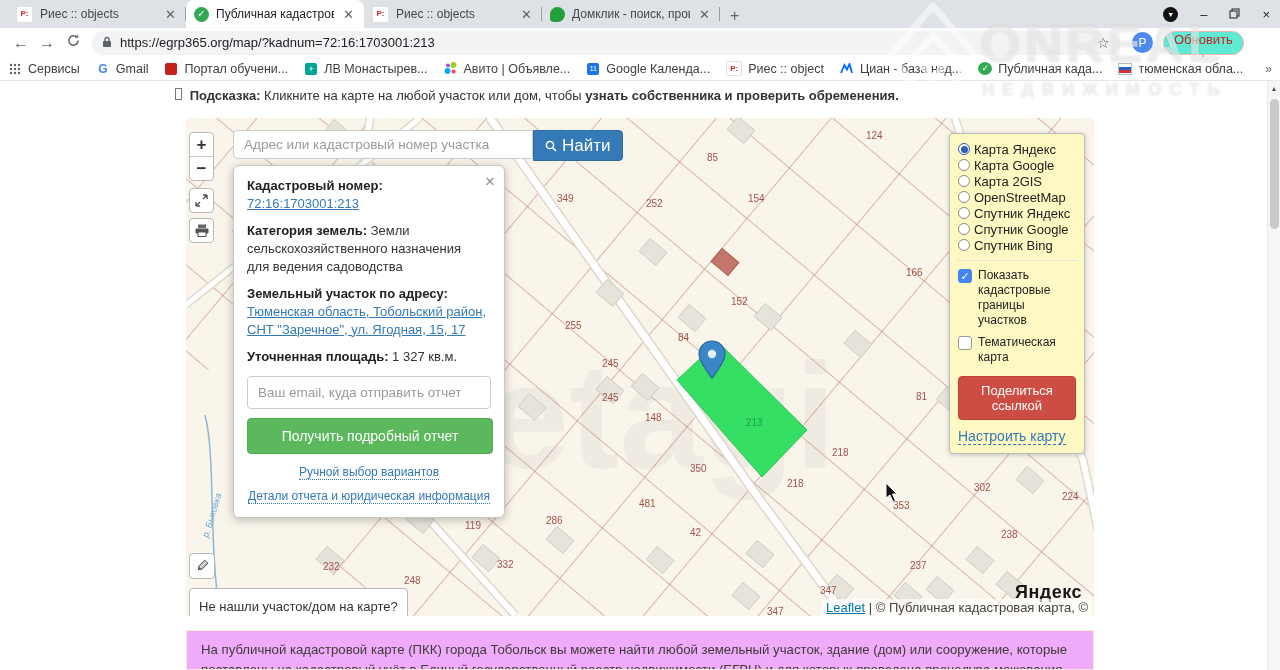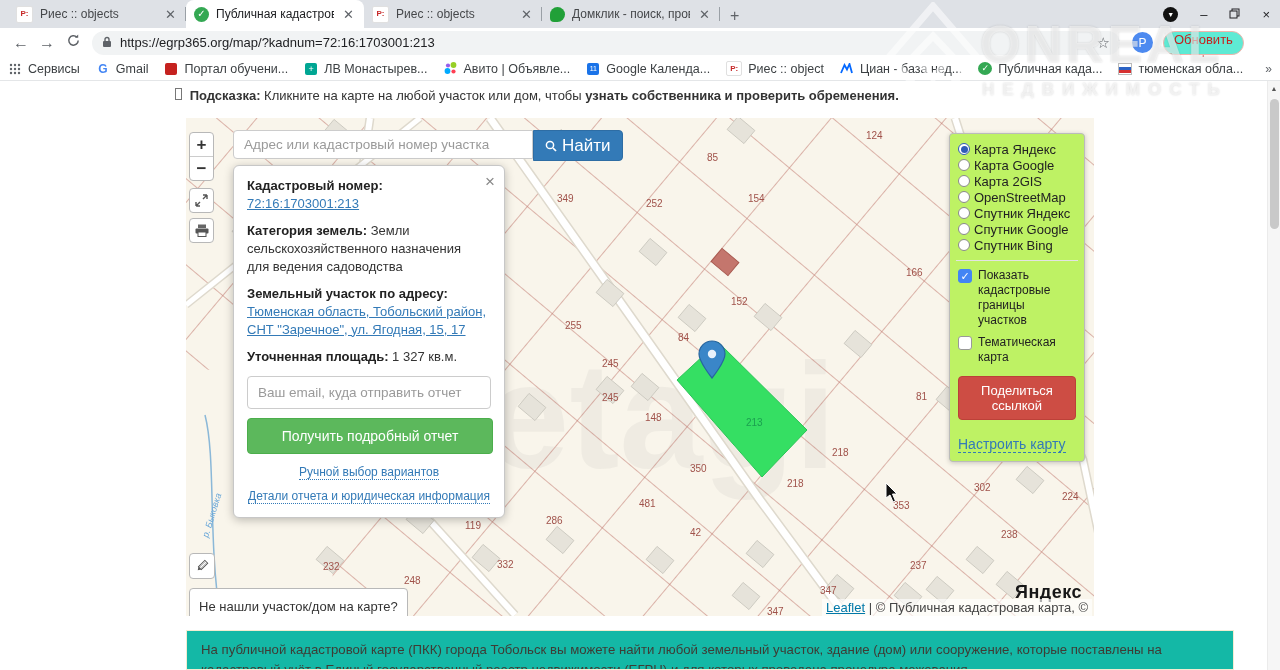--- a/index.html
+++ b/index.html
@@ -81,42 +81,42 @@
   #popupclose{position:absolute;right:9px;top:4px;color:#888;font-size:17px;}
   #emailinput{width:100%;height:33px;border:1px solid #ccc;border-radius:4px;padding:0 10px;
     box-sizing:border-box;font-size:13.5px;margin:2px 0 9px;outline:none;
     font-family:"Liberation Sans","DejaVu Sans",sans-serif;}
   #emailinput::placeholder{color:#9a9a9a;}
   #reportbtn{width:100%;height:34px;background:#5cb85c;border:1px solid #4cae4c;border-radius:4px;
     color:#fff;font-size:14px;display:flex;align-items:center;justify-content:center;margin-bottom:10px;}
   .cenlink{text-align:center;font-size:12px;margin-top:7px;}
   .cenlink span{color:#337ab7;border-bottom:1px dotted #337ab7;}
   
-  #layers{position:absolute;right:9px;top:15px;width:136px;background:#bef264;border:1px solid #bbb;
+  #layers{position:absolute;right:9px;top:15px;width:136px;background:#fef9c3;border:1px solid #bbb;
     border-radius:4px;box-shadow:0 1px 5px rgba(0,0,0,.2);padding:7px 8px 9px;box-sizing:border-box;
     font-size:13px;color:#222;}
   .lrow{display:flex;align-items:center;gap:4px;height:16px;margin-bottom:0;}
   .rdo{width:12px;height:12px;border:1px solid #8a8a8a;border-radius:50%;box-sizing:border-box;position:relative;flex:0 0 12px;background:#fff;}
   .rdo.sel{border-color:#2f5bb7;}
   .rdo.sel::after{content:"";position:absolute;inset:1.5px;border-radius:50%;background:#2f5bb7;}
   .cbrow{display:flex;align-items:flex-start;gap:6px;margin-top:7px;font-size:12px;line-height:1.25;color:#222;}
   .cbx{width:14px;height:14px;border:1px solid #999;border-radius:3px;box-sizing:border-box;
     background:#fff;flex:0 0 14px;text-align:center;font-size:11px;line-height:13px;color:#fff;margin-top:1px;}
   .cbx.on{background:#4285f4;border-color:#4285f4;}
   #layers .divider{border-top:1px solid #e3e3e3;margin:7px -2px 2px;}
-  #sharebtn{display:block;margin:11px auto 16px;padding:6px 10px;background:#cd4d44;border:1px solid #bc4138;
+  #sharebtn{display:block;margin:11px auto 8px;padding:6px 10px;background:#cd4d44;border:1px solid #bc4138;
     border-radius:4px;color:#fff;font-size:13px;text-align:center;}
   #cfglink{text-align:left;font-size:14px;}
   #cfglink span{color:#337ab7;border-bottom:1px dashed #337ab7;}
   
   #ylogo{position:absolute;right:12px;bottom:13px;font-size:18px;font-weight:bold;color:#171717;letter-spacing:0.5px;}
   #attrib{position:absolute;right:2px;bottom:0;font-size:13px;color:#444;background:rgba(255,255,255,.65);padding:1px 4px;}
   #attrib .lf{color:#0078a8;text-decoration:underline;}
   
-  #footer{left:186px;top:630px;width:1048px;height:40px;background:#14b8a6;border:1px solid #f3ecd2;
+  #footer{left:186px;top:630px;width:908px;height:40px;background:#f0abfc;border:1px solid #f3ecd2;
     box-sizing:border-box;padding:9px 14px;font-size:13.2px;color:#3e3c35;line-height:1.5;overflow:hidden;}
   
   #scroll{right:0;top:81px;width:13px;height:589px;background:#f6f6f6;border-left:1px solid #ebebeb;box-sizing:border-box;}
   #scroll .up{width:100%;text-align:center;font-size:7px;color:#555;padding-top:4px;}
   #scroll .thumb{position:absolute;left:2px;top:18px;width:9px;height:130px;background:#c9c9c9;border-radius:5px;}
   
   #wmark{left:884px;top:0;width:396px;height:118px;pointer-events:none;z-index:60;
     color:rgba(255,255,255,.55);text-shadow:0 0 2px rgba(90,90,90,.25);}
   #wmark .big{position:absolute;left:96px;top:14px;font-size:52px;font-weight:bold;letter-spacing:4px;white-space:nowrap;}
   #wmark .sub{position:absolute;left:98px;top:80px;font-size:17px;font-weight:bold;letter-spacing:8px;white-space:nowrap;}

